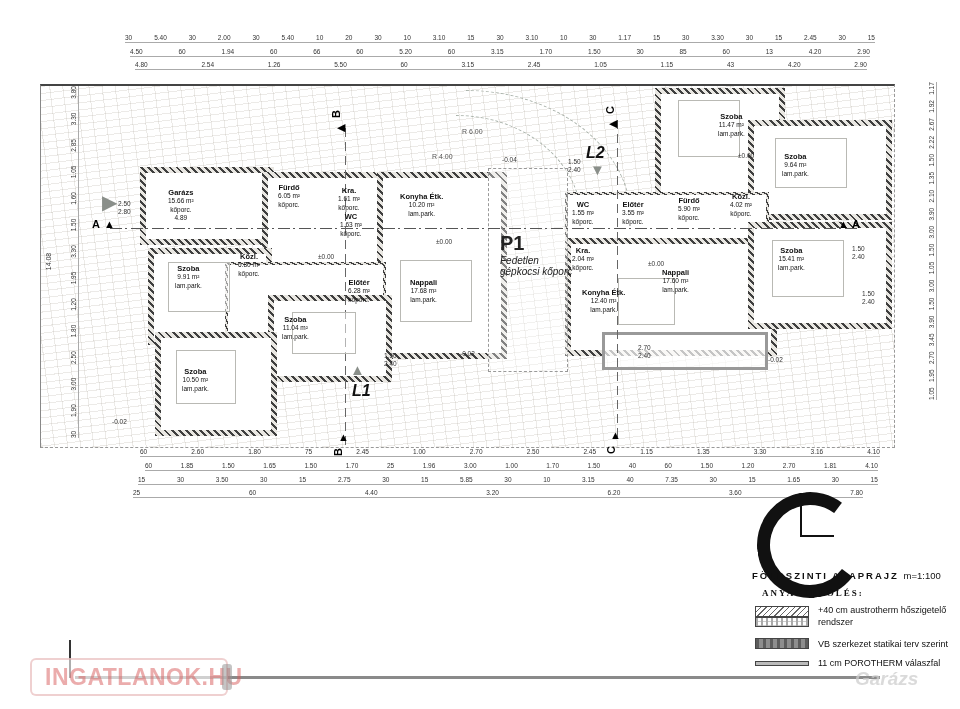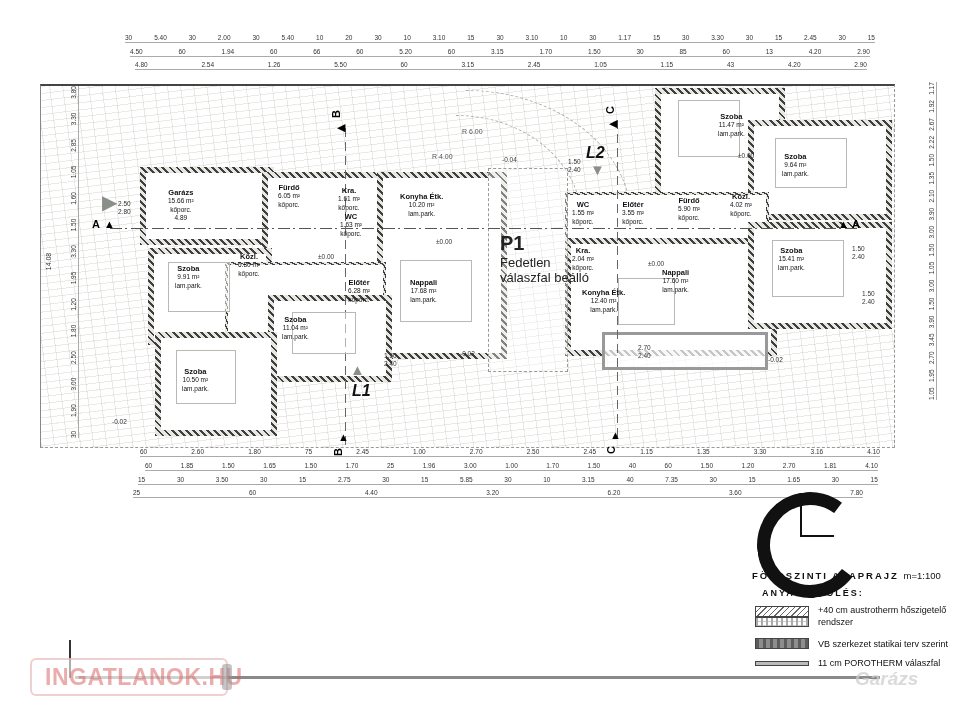--- a/index.html
+++ b/index.html
@@ -58,21 +58,21 @@
   
   .wm-box{position:absolute;left:30px;top:658px;width:198px;height:38px;border:2px solid rgba(225,170,170,.55);
     border-radius:6px;background:rgba(255,255,255,.6);display:flex;align-items:center;padding-left:8px;box-sizing:border-box;}
   .wm-text{font-size:23px;font-weight:bold;letter-spacing:.5px;color:rgba(215,90,90,.5);}
   .wm-tab{position:absolute;left:222px;top:664px;width:10px;height:26px;background:rgba(150,150,150,.55);border-radius:3px;}
   .wm-line{position:absolute;left:75px;top:676px;width:805px;height:3px;background:#8a8a8a;}
   .wm-vline{position:absolute;left:69px;top:640px;width:2px;height:38px;background:#333;}
   .jofogas{position:absolute;left:855px;top:668px;font-size:19px;font-weight:bold;font-style:italic;color:rgba(205,205,205,.75);}
   .p1{position:absolute;text-align:left;color:#222;}
   .p1 b{font-size:20px;font-weight:bold;display:block;}
-  .p1 span{display:block;font-size:13px;}
+  .p1 span{display:block;font-size:10px;font-style:italic;}
   .rlabel{position:absolute;font-size:7px;color:#555;}
   .arc{position:absolute;border:1px dashed #aab3ab;border-radius:50%;clip-path:inset(0 0 50% 50%);}
 </style>
 </head>
 <body>
 
 <div class="abs site"></div>
 
 <div class="arc" style="left:300px;top:90px;width:330px;height:260px;"></div>
 <div class="arc" style="left:330px;top:115px;width:250px;height:210px;"></div>
@@ -404,21 +404,21 @@
 </div>
 <div class="room" style="left:582px;top:288px;">
   <b>Konyha Étk.</b>
   <span>12.40 m²</span>
   <span>lam.park.</span>
 </div>
 
 <div class="p1" style="left:500px;top:232px;">
   <b>P1</b>
   <span>Fedetlen</span>
-  <span>válaszfal beálló</span>
+  <span>gépkocsi kőporc</span>
 </div>
 
 <div class="rlabel" style="left:462px;top:128px;">R 6.00</div>
 <div class="rlabel" style="left:432px;top:153px;">R 4.00</div>
 <div class="lvl" style="left:318px;top:253px;">±0.00</div>
 <div class="lvl" style="left:436px;top:238px;">±0.00</div>
 <div class="lvl" style="left:648px;top:260px;">±0.00</div>
 <div class="lvl" style="left:738px;top:152px;">±0.00</div>
 <div class="lvl" style="left:460px;top:350px;">-0.02</div>
 <div class="lvl" style="left:112px;top:418px;">-0.02</div>
@@ -443,21 +443,21 @@
 <div class="lmark" style="left:586px;top:144px;">L2</div>
 <span class="tri gray" style="left:590px;top:162px;">▼</span>
 <span class="tri gray" style="left:102px;top:192px;font-size:20px;">▶</span>
 
 <div class="north"></div>
 <div class="north-tick"></div>
 <div class="legend-title" style="left:752px;top:570px;">
   <span>FÖLDSZINTI ALAPRAJZ</span>
   <span style="letter-spacing:0;font-weight:normal;">m=1:100</span>
 </div>
-<div class="legend-sub" style="left:762px;top:588px;">ANYAGJELÖLÉS:</div>
+<div class="legend-sub" style="left:762px;top:588px;font-family:Liberation Serif, serif;">ANYAGJELÖLÉS:</div>
 
 <div class="sw sw-brick" style="left:755px;top:606px;"></div>
 <div class="sw sw-ins" style="left:755px;top:617px;"></div>
 <div class="leg-item" style="left:818px;top:604px;">
   <span style="display:block;">+40 cm austrotherm hőszigetelő rendszer</span>
 </div>
 
 <div class="sw sw-vb" style="left:755px;top:638px;"></div>
 <div class="leg-item" style="left:818px;top:638px;">
   <span>VB szerkezet statikai terv szerint</span>

